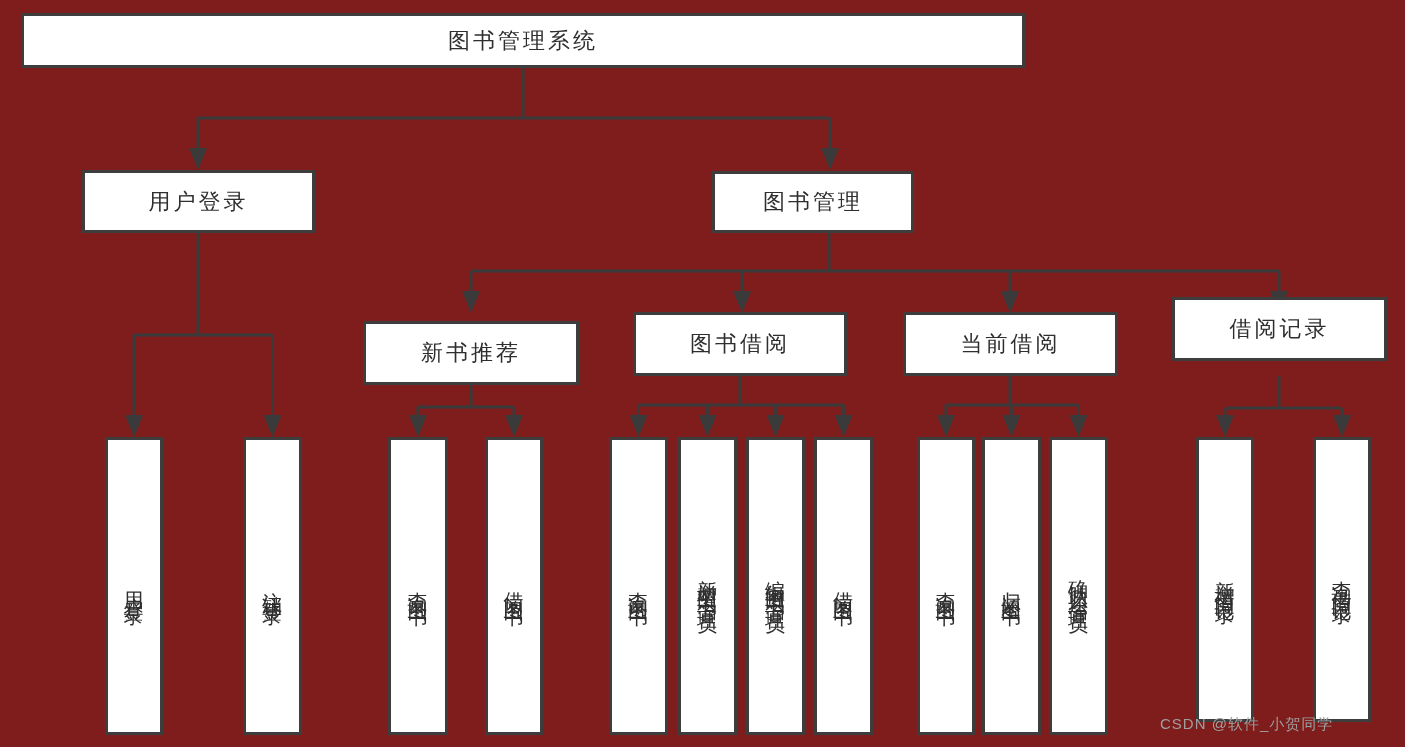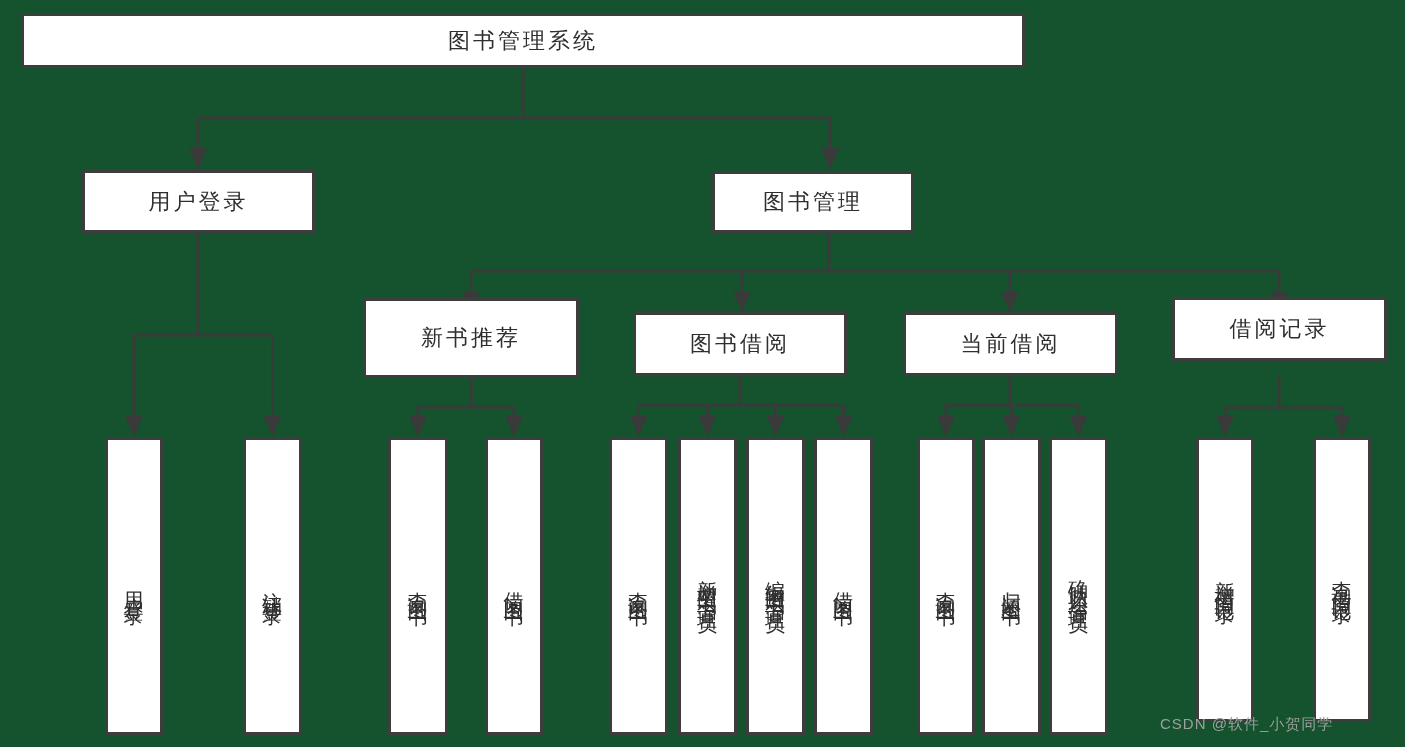--- a/index.html
+++ b/index.html
@@ -5,21 +5,21 @@
   html, body {
     margin: 0;
     padding: 0;
     background: #ffffff;
     font-family: "Liberation Sans", "DejaVu Sans", sans-serif;
   }
   #stage {
     position: relative;
     width: 1405px;
     height: 747px;
-    background: #14532d;
+    background: #7f1d1d;
     overflow: hidden;
     text-decoration: underline;
   }
   #wires {
     position: absolute;
     left: 0; top: 0;
     width: 1405px;
     height: 747px;
   }
   .node {
@@ -104,21 +104,21 @@
       <polygon points="1216,415 1234,415 1225,437"></polygon>
       <polygon points="1333,415 1351,415 1342,437"></polygon>
     </g>
   </svg>
 
   <div class="node" style="left:21px;top:13px;width:1004px;height:55px">图书管理系统</div>
 
   <div class="node" style="left:82px;top:170px;width:233px;height:63px">用户登录</div>
   <div class="node" style="left:712px;top:171px;width:202px;height:62px">图书管理</div>
 
-  <div class="node" style="left:363px;top:298px;width:216px;height:80px">新书推荐</div>
+  <div class="node" style="left:363px;top:321px;width:216px;height:64px">新书推荐</div>
   <div class="node" style="left:903px;top:312px;width:215px;height:64px">当前借阅</div>
   <div class="node" style="left:633px;top:312px;width:214px;height:64px">图书借阅</div>
   <div class="node" style="left:1172px;top:297px;width:215px;height:64px">借阅记录</div>
 
   <div class="node leaf" style="left:105px;top:437px;width:58px;height:298px">
     <span class="v-text">用户登录</span>
   </div>
   <div class="node leaf" style="left:243px;top:437px;width:59px;height:298px">
     <span class="v-text">注销登录</span>
   </div>

